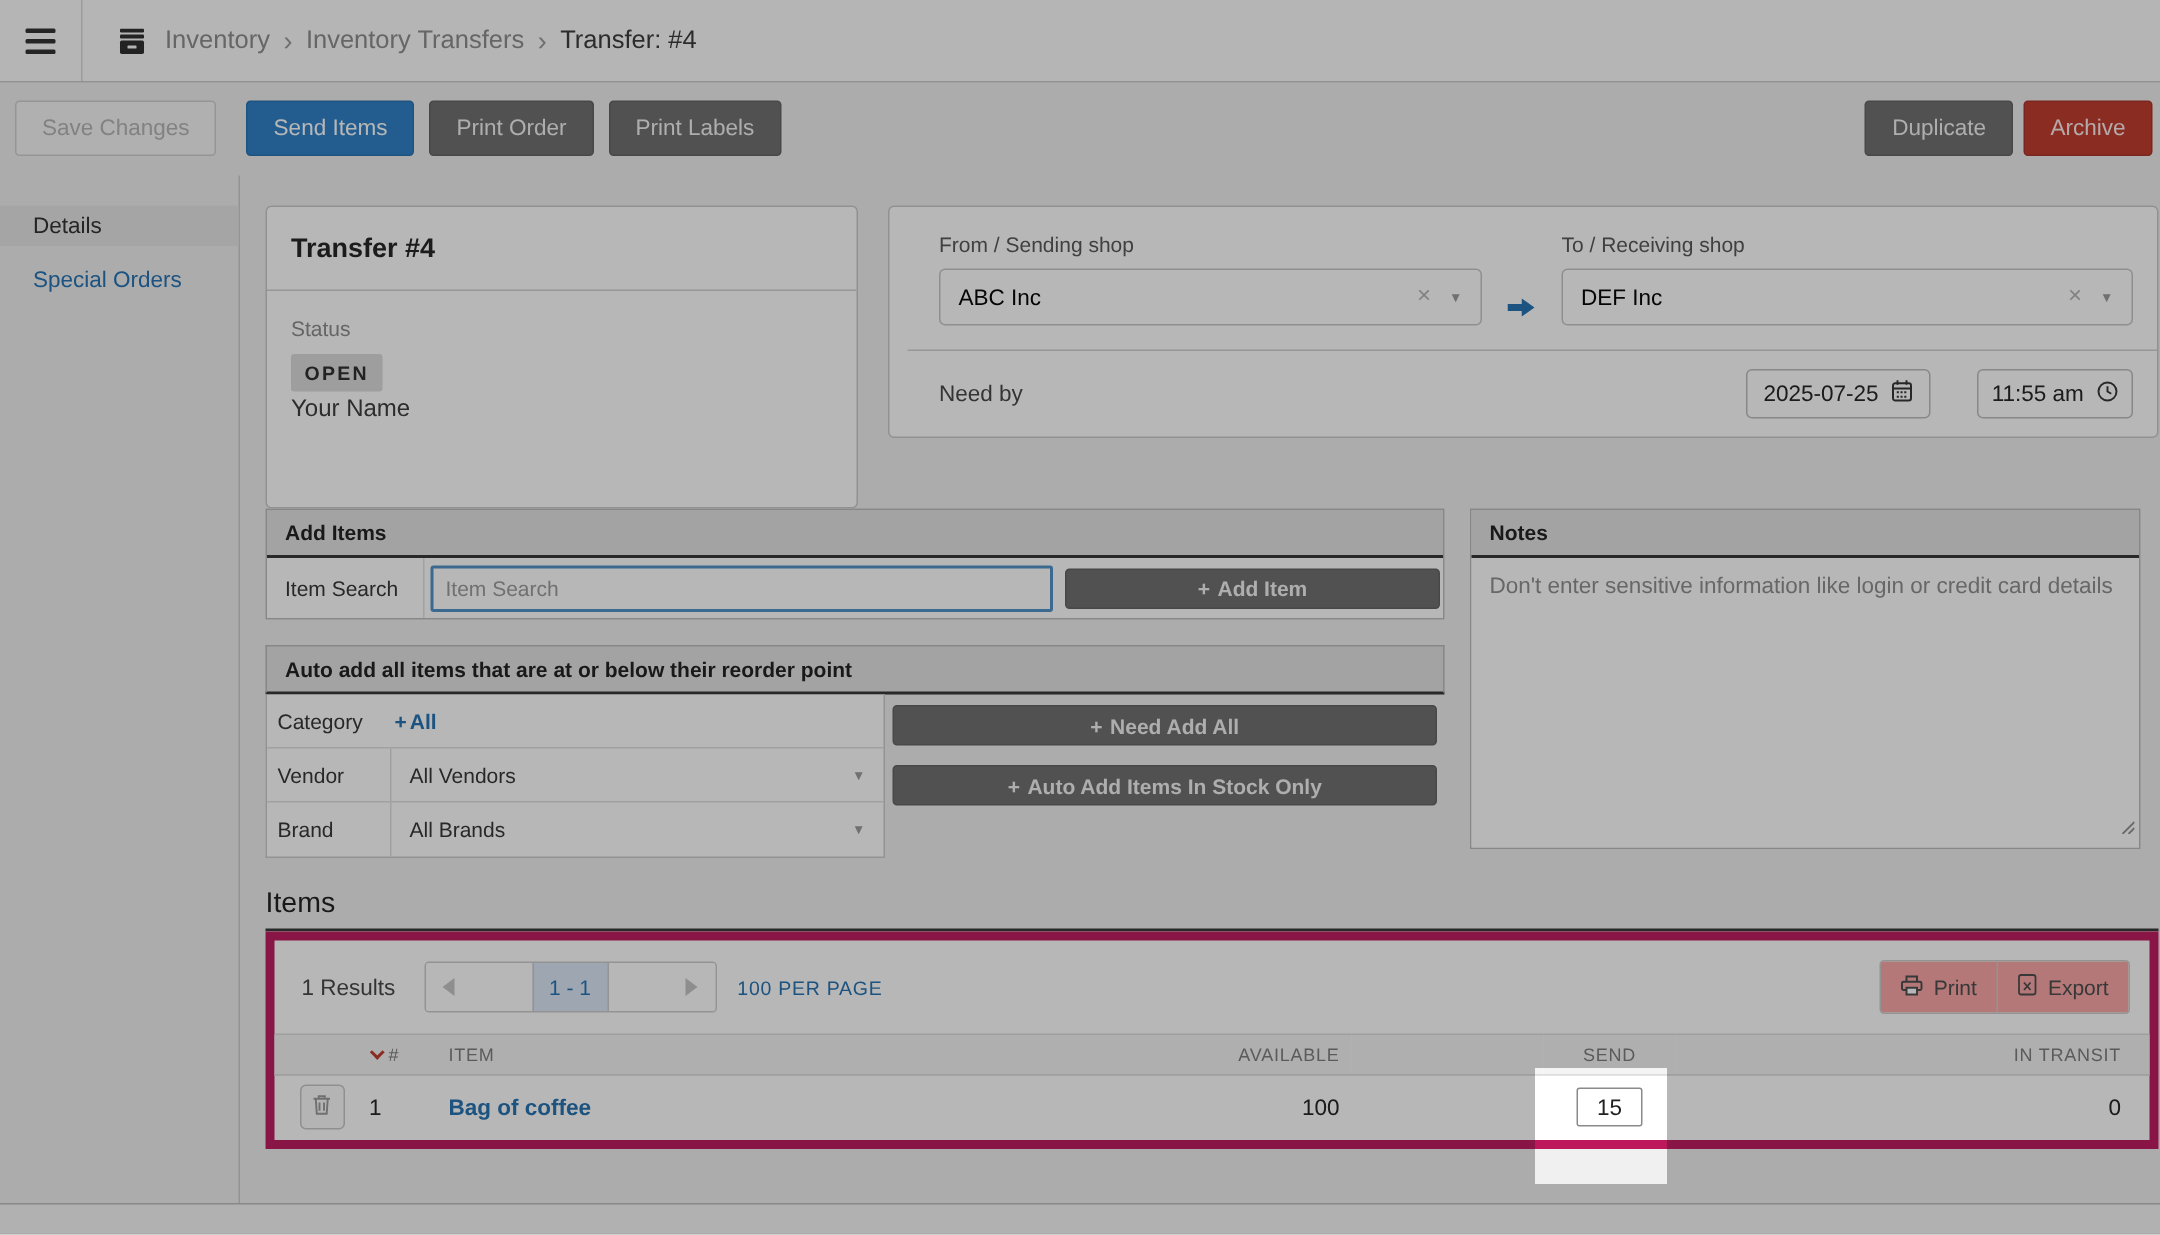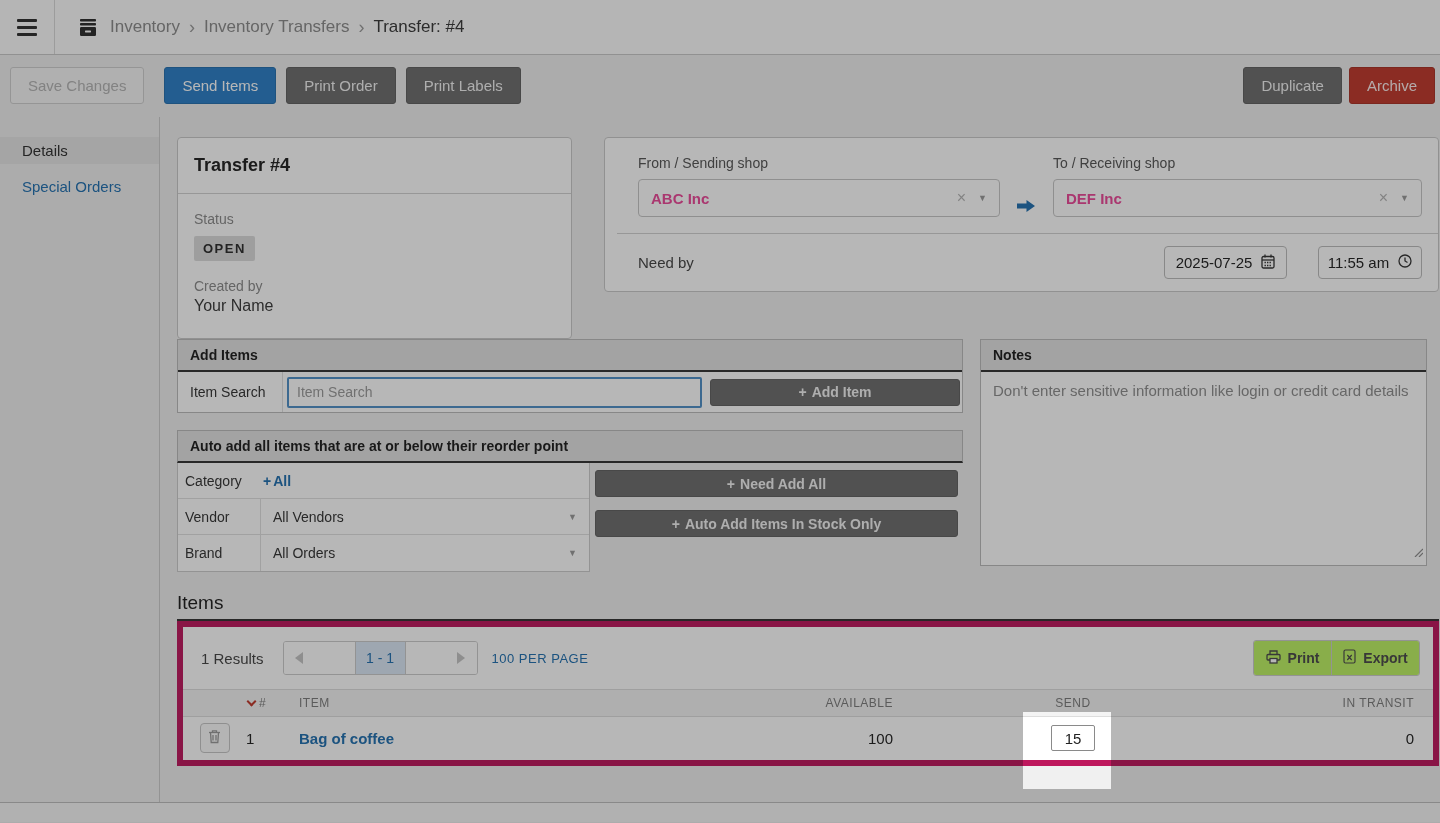--- a/index.html
+++ b/index.html
@@ -29,41 +29,41 @@
   .bar-left, .bar-right { display:flex; gap:10px; }
   .bar-left .btn-disabled { margin-right:10px; }
   .bar-right { gap:7px; }
   
   .content { height:686px; display:flex; border-bottom:1px solid #bdbdbd; position:relative; background:#f0f0f0; }
   .sidebar { width:160px; border-right:1px solid #cccccc; padding-top:20px; flex:none; }
   .side-item { font-size:15px; padding:5px 0 5px 22px; cursor:pointer; }
   .side-item.active { background:#e6e6e6; color:#2e2e2e; }
   .side-item.link { color:#2170b0; margin-top:9px; }
   .main { flex:1; padding:20px 13px 0 17px; }
-  .row1 { display:flex; gap:32px; }
+  .row1 { display:flex; gap:20px; }
   .card { background:#fff; border:1px solid #c9c9c9; border-radius:4px; }
   
   .transfer-card { width:395px; height:202px; }
   .transfer-card .card-title { height:56px; display:flex; align-items:center; padding:0 16px;
       font-size:18px; font-weight:bold; color:#222; border-bottom:1px solid #d2d2d2; }
   .transfer-card .card-body { padding:17px 16px; }
   .muted-label { color:#8a8a8a; font-size:14px; }
   .status-badge { display:inline-block; margin-top:9px; background:#dcdcdc; color:#2b2b2b;
       font-size:13px; font-weight:bold; letter-spacing:1.5px; padding:5px 9px; border-radius:2px; }
   .created-label { margin-top:17px; }
   .created-value { margin-top:3px; font-size:16px; color:#3a3a3a; }
   
   .shops-card { flex:1; height:155px; display:flex; flex-direction:column;padding-left:12px; }
   .shops-top { height:97px; border-bottom:1px solid #d2d2d2; display:flex; padding:17px 16px 0 21px; }
   .shop-col { width:362px; }
   .shop-col.right { flex:1; }
   .shop-label { font-size:14px; color:#555; }
   .select-box { margin-top:8px; height:38px; border:1px solid #c6c6c6; border-radius:4px; background:#fff;
       display:flex; align-items:center; padding:0 12px; cursor:pointer; }
-  .select-box .val { font-size:15px; color:#ec4899; flex:1;font-weight:bold; }
+  .select-box .val { font-size:15px; color:#000000; flex:1; }
   .select-box .x { color:#b4b4b4; font-size:16px; margin-right:12px; }
   .select-box .caret { color:#9a9a9a; font-size:9px; }
   .arrow-wrap { width:53px; display:flex; align-items:center; justify-content:center; padding-top:27px; }
   .shops-bottom { height:57px; display:flex; align-items:center; padding:0 16px 0 21px; }
   .needby-label { font-size:15px; color:#444; flex:1; }
   .dt-box { height:33px; border:1px solid #bcbcbc; border-radius:4px; background:#fff; display:flex;
       align-items:center; justify-content:center; gap:9px; font-size:15px; color:#222; cursor:pointer; }
   .date-box { width:123px; margin-right:31px; }
   .time-box { width:104px; }
   
@@ -113,22 +113,22 @@
   .results-count { font-size:15px; color:#444; }
   .pager { display:flex; margin-left:19px; height:34px; border:1px solid #ccc; border-radius:3px; overflow:hidden;gap:40px; }
   .pager-cell { display:flex; align-items:center; justify-content:center; cursor:pointer; background:#fff; }
   .pager-prev, .pager-next { width:31px; }
   .pager-range { width:51px; background:#dbe8f6; color:#2170b0; font-size:14px; border-left:1px solid #ccc; border-right:1px solid #ccc; }
   .tri-left { width:0; height:0; border-top:6px solid transparent; border-bottom:6px solid transparent; border-right:8px solid #c4c4c4; }
   .tri-right { width:0; height:0; border-top:6px solid transparent; border-bottom:6px solid transparent; border-left:8px solid #c4c4c4; }
   .per-page { margin-left:14px; color:#2170b0; font-size:13px; letter-spacing:.5px; cursor:pointer; }
   .toolbar-spacer { flex:1; }
   .io-group { display:flex; height:36px; border:1px solid #ccc; border-radius:3px; overflow:hidden; }
-  .io-btn { display:flex; align-items:center; justify-content:center; gap:7px; background:#bef264;
-      font-size:14px; font-weight:bold; color:#4a4a4a; cursor:pointer; }
+  .io-btn { display:flex; align-items:center; justify-content:center; gap:7px; background:#fca5a5;
+      font-size:14px; font-weight:normal; color:#4a4a4a; cursor:pointer; }
   .io-print { width:78px; border-right:1px solid #ccc; }
   .io-export { width:87px; }
   
   .grid { width:100%; border-collapse:collapse; table-layout:fixed; }
   .grid th { height:27px; background:#f4f4f4; border-top:1px solid #ddd; border-bottom:1px solid #ddd;
       font-size:12px; font-weight:normal; color:#7c7c7c; letter-spacing:.5px; }
   .grid td { height:43px; font-size:15px; color:#222; }
   .col-del { width:63px; } .col-num { width:38px; } .col-item { width:312px; }
   .col-avail { width:305px; } .col-gap { width:128px; } .col-send { width:88px; } .col-transit { width:316px; }
   .th-num { text-align:left; } .num-head { display:flex; align-items:center; gap:4px; padding-left:2px; }
@@ -199,21 +199,20 @@
   </aside>
 
   <div class="main">
 
     <div class="row1">
       <section class="card transfer-card">
         <div class="card-title">Transfer #4</div>
         <div class="card-body">
           <div class="muted-label">Status</div>
           <span class="status-badge">OPEN</span>
-          <div class="muted-label created-label">Created by</div>
           <div class="created-value">Your Name</div>
         </div>
       </section>
 
       <section class="card shops-card">
         <div class="shops-top">
           <div class="shop-col">
             <div class="shop-label">From / Sending shop</div>
             <div class="select-box">
               <span class="val">ABC Inc</span>
@@ -295,21 +294,21 @@
               <div class="f-row">
                 <div class="f-label">Vendor</div>
                 <div class="f-value">
                   <span>All Vendors</span>
                   <span class="caret">▼</span>
                 </div>
               </div>
               <div class="f-row">
                 <div class="f-label">Brand</div>
                 <div class="f-value">
-                  <span>All Orders</span>
+                  <span>All Brands</span>
                   <span class="caret">▼</span>
                 </div>
               </div>
             </div>
             <div class="auto-buttons">
               <button class="auto-btn">
                 <span class="plus">+</span>
                 <span>Need Add All</span>
               </button>
               <button class="auto-btn">

